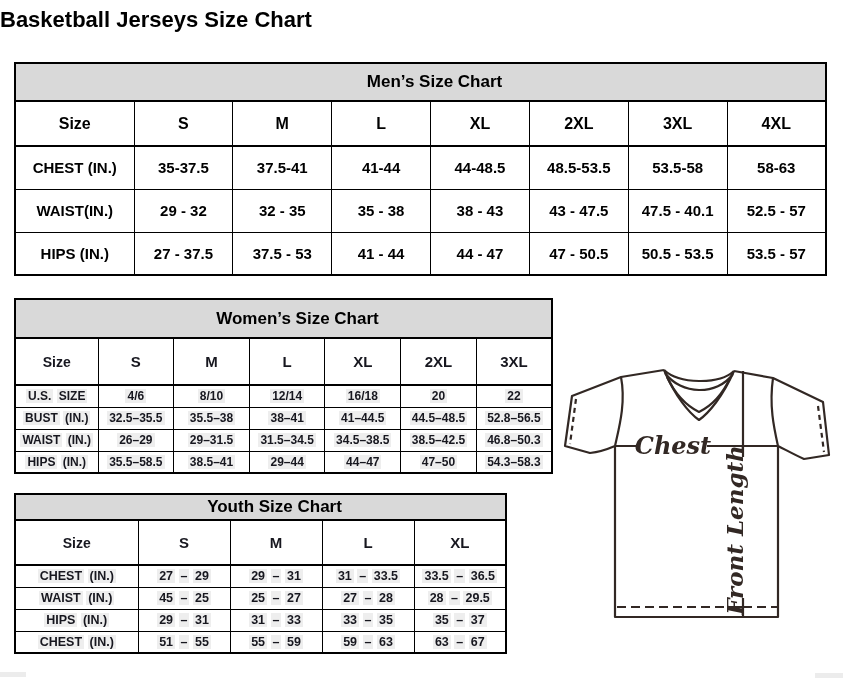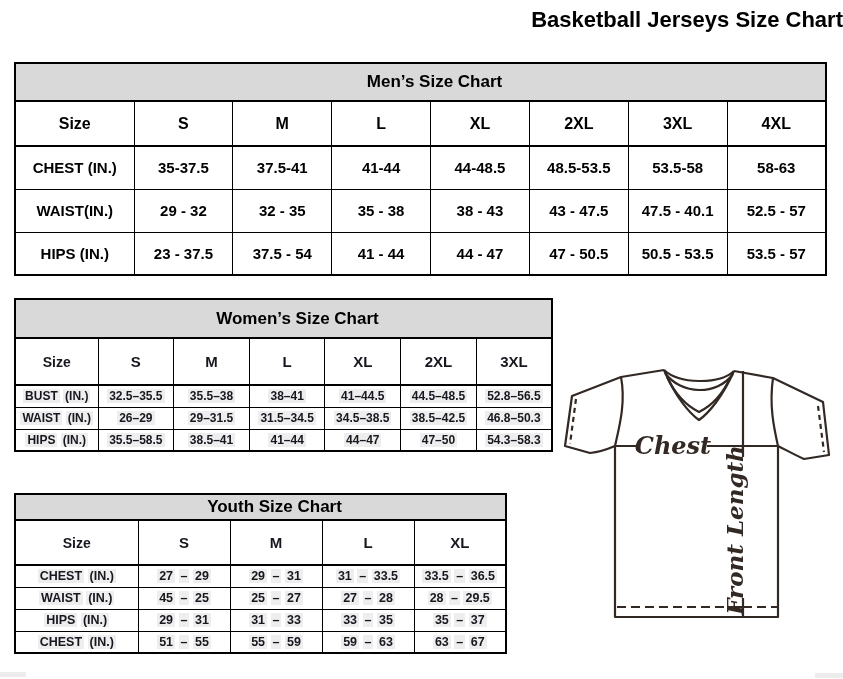--- a/index.html
+++ b/index.html
@@ -2,21 +2,21 @@
 <html><head>
 <meta charset="utf-8">
 <style>
   * { margin:0; padding:0; box-sizing:border-box; }
   html,body { background:#ffffff; }
   .page {
     position:relative; width:843px; height:679px; background:#ffffff;
     font-family:"Liberation Sans", sans-serif; overflow:hidden;
   }
   .page-title {
-    position:absolute; top:7px; left:0; width:843px; text-align:right;
+    position:absolute; top:7px; left:0; width:843px; text-align:left;
     font-size:22px; font-weight:bold; color:#000000;
   }
 
   
   table.szt {
     position:absolute; border-collapse:collapse; table-layout:fixed;
     background:#ffffff; border:2px solid #000; text-align:center;
     font-weight:bold; color:#000;
   }
   table.szt td { border:1px solid #000; vertical-align:middle; padding:0 2px; }
@@ -100,22 +100,22 @@
       <td>29 - 32</td>
       <td>32 - 35</td>
       <td>35 - 38</td>
       <td>38 - 43</td>
       <td>43 - 47.5</td>
       <td>47.5 - 40.1</td>
       <td>52.5 - 57</td>
     </tr>
     <tr class="r">
       <td>HIPS (IN.)</td>
-      <td>23 - 37.5</td>
-      <td>37.5 - 54</td>
+      <td>27 - 37.5</td>
+      <td>37.5 - 53</td>
       <td>41 - 44</td>
       <td>44 - 47</td>
       <td>47 - 50.5</td>
       <td>50.5 - 53.5</td>
       <td>53.5 - 57</td>
     </tr>
   </tbody>
     </table>
 
   <table class="szt womens">
@@ -129,20 +129,29 @@
     <tr class="head">
       <td>Size</td>
       <td>S</td>
       <td>M</td>
       <td>L</td>
       <td>XL</td>
       <td>2XL</td>
       <td>3XL</td>
     </tr>
     <tr class="r">
+      <td><span class="fs"><b>U.S.</b> <b>SIZE</b></span></td>
+      <td><span class="fs"><b>4/6</b></span></td>
+      <td><span class="fs"><b>8/10</b></span></td>
+      <td><span class="fs"><b>12/14</b></span></td>
+      <td><span class="fs"><b>16/18</b></span></td>
+      <td><span class="fs"><b>20</b></span></td>
+      <td><span class="fs"><b>22</b></span></td>
+    </tr>
+    <tr class="r">
       <td><span class="fs"><b>BUST</b> <b>(IN.)</b></span></td>
       <td><span class="fs"><b>32.5–35.5</b></span></td>
       <td><span class="fs"><b>35.5–38</b></span></td>
       <td><span class="fs"><b>38–41</b></span></td>
       <td><span class="fs"><b>41–44.5</b></span></td>
       <td><span class="fs"><b>44.5–48.5</b></span></td>
       <td><span class="fs"><b>52.8–56.5</b></span></td>
     </tr>
     <tr class="r">
       <td><span class="fs"><b>WAIST</b> <b>(IN.)</b></span></td>
@@ -150,21 +159,21 @@
       <td><span class="fs"><b>29–31.5</b></span></td>
       <td><span class="fs"><b>31.5–34.5</b></span></td>
       <td><span class="fs"><b>34.5–38.5</b></span></td>
       <td><span class="fs"><b>38.5–42.5</b></span></td>
       <td><span class="fs"><b>46.8–50.3</b></span></td>
     </tr>
     <tr class="r">
       <td><span class="fs"><b>HIPS</b> <b>(IN.)</b></span></td>
       <td><span class="fs"><b>35.5–58.5</b></span></td>
       <td><span class="fs"><b>38.5–41</b></span></td>
-      <td><span class="fs"><b>41–44</b></span></td>
+      <td><span class="fs"><b>29–44</b></span></td>
       <td><span class="fs"><b>44–47</b></span></td>
       <td><span class="fs"><b>47–50</b></span></td>
       <td><span class="fs"><b>54.3–58.3</b></span></td>
     </tr>
   </tbody>
     </table>
 
   <table class="szt youth">
     <colgroup>
         <col style="width:123px">

